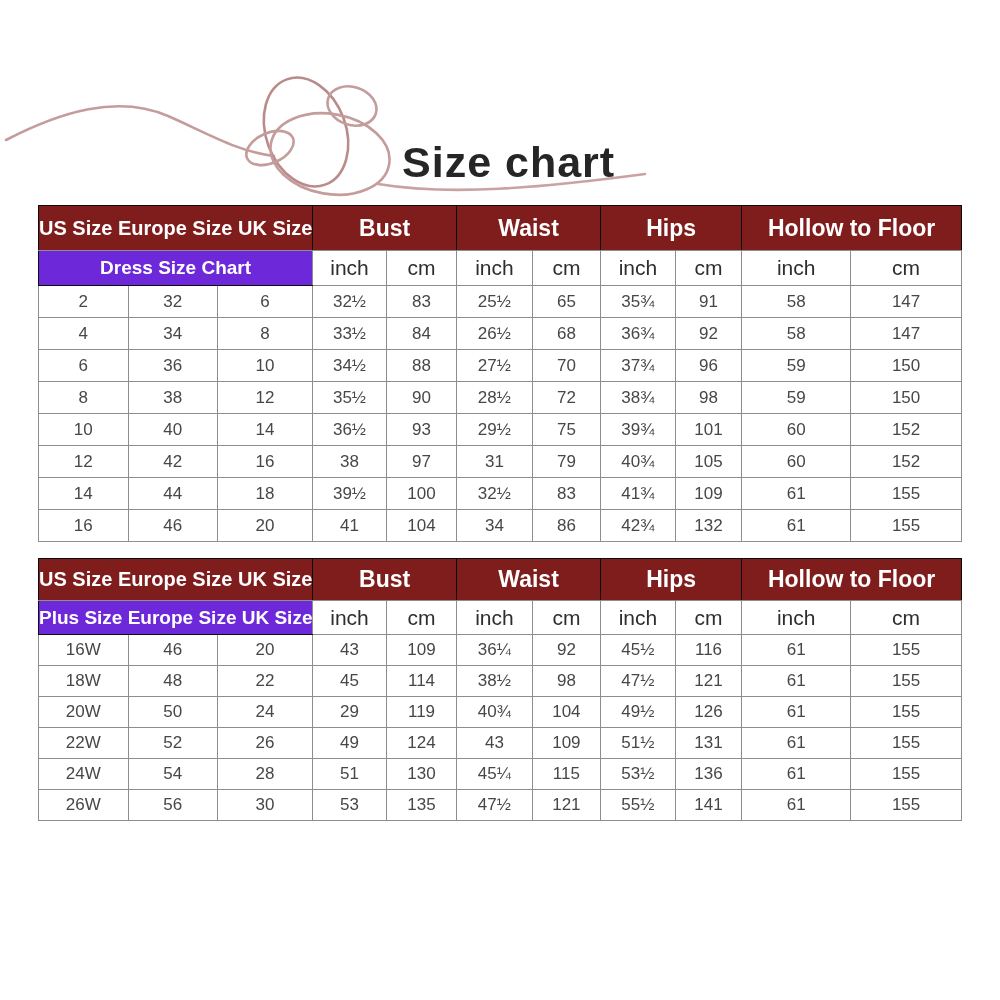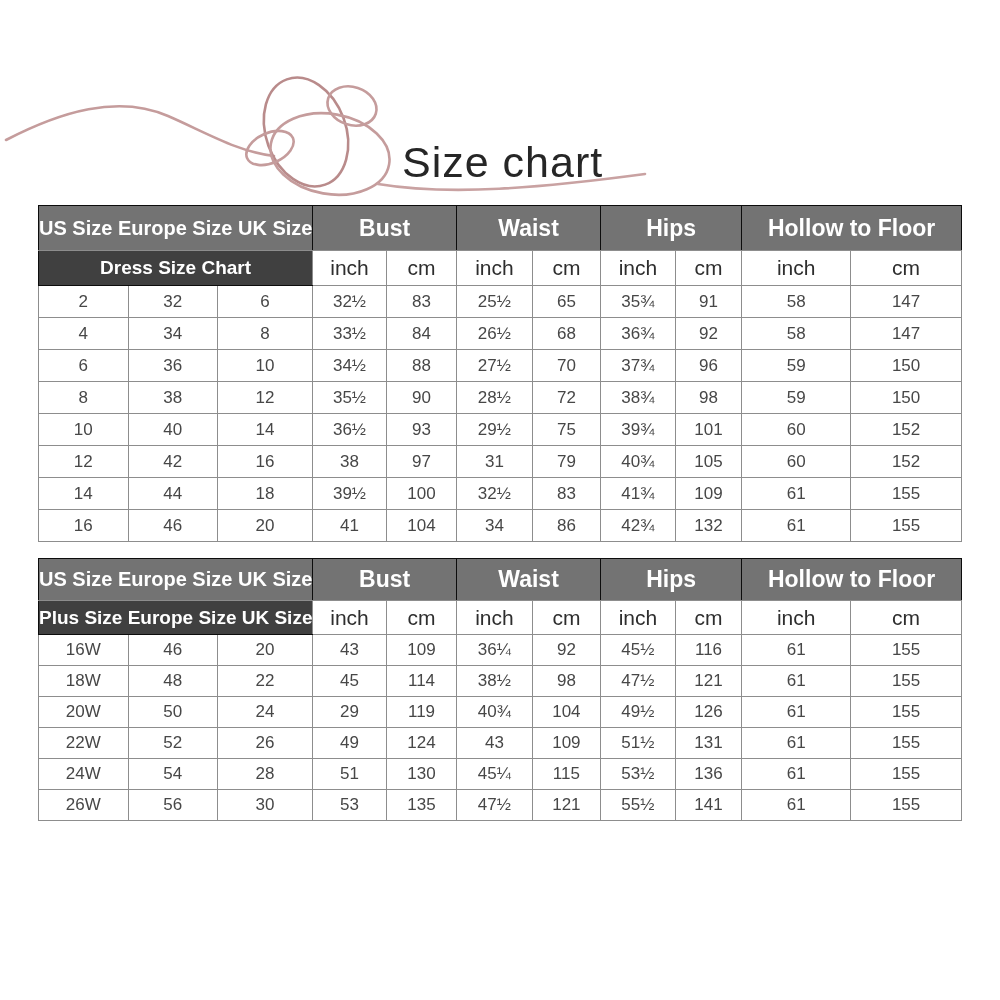--- a/index.html
+++ b/index.html
@@ -5,41 +5,41 @@
   html,body{margin:0;padding:0;}
   body{
     width:1000px;height:1000px;position:relative;overflow:hidden;
     font-family:"Liberation Sans",sans-serif;
     background:radial-gradient(145% 145% at 46% 40%, #ffffff 62%, #ececec 100%);
   }
   .title-area{position:absolute;left:0;top:38px;width:720px;height:165px;}
   .squiggle{position:absolute;left:0;top:0;width:700px;height:160px;}
   .title-text{
     position:absolute;left:402px;top:100px;
-    font-size:43px;color:#262626;letter-spacing:1px;font-weight:400;white-space:nowrap;
+    font-size:43px;color:#262626;letter-spacing:1px;font-weight:700;white-space:nowrap;
   }
   table.size-table{
     position:absolute;left:38px;width:924px;
     border-collapse:collapse;table-layout:fixed;background:#fff;
     border:1px solid #666;
   }
   #table-standard{top:205px;}
   #table-plus{top:558px;}
   .size-table th,.size-table td{
     border:1px solid #8d8d8d;text-align:center;vertical-align:middle;
     white-space:nowrap;overflow:hidden;padding:0;
   }
   tr.hdr th{
-    background:#737373;color:#ffffff;border:1px solid #0c0c0c;border-bottom:1px solid #8d8d8d;
+    background:#7f1d1d;color:#ffffff;border:1px solid #0c0c0c;border-bottom:1px solid #8d8d8d;
     font-weight:bold;
   }
   tr.hdr th.corner{font-size:20px;}
   tr.hdr th.group{font-size:23px;margin-top:17px;}
   tr.sub th.subcorner{
-    background:#404040;color:#ffffff;border:1px solid #0c0c0c;border-right:1px solid #8d8d8d;
+    background:#6d28d9;color:#ffffff;border:1px solid #0c0c0c;border-right:1px solid #8d8d8d;
     font-size:19px;font-weight:bold;
   }
   tr.sub th.unit{font-weight:400;font-size:21px;color:#2e2e2e;background:#fff;}
   .size-table tbody td{font-size:17px;color:#474747;background:#fff;}
   .t1 tr.hdr th{height:44px;}
   .t1 tr.sub th{height:34px;}
   .t1 tbody td{height:31px;}
   .t2 tr.hdr th{height:41px;}
   .t2 tr.sub th{height:33px;}
   .t2 tbody td{height:30px;}

